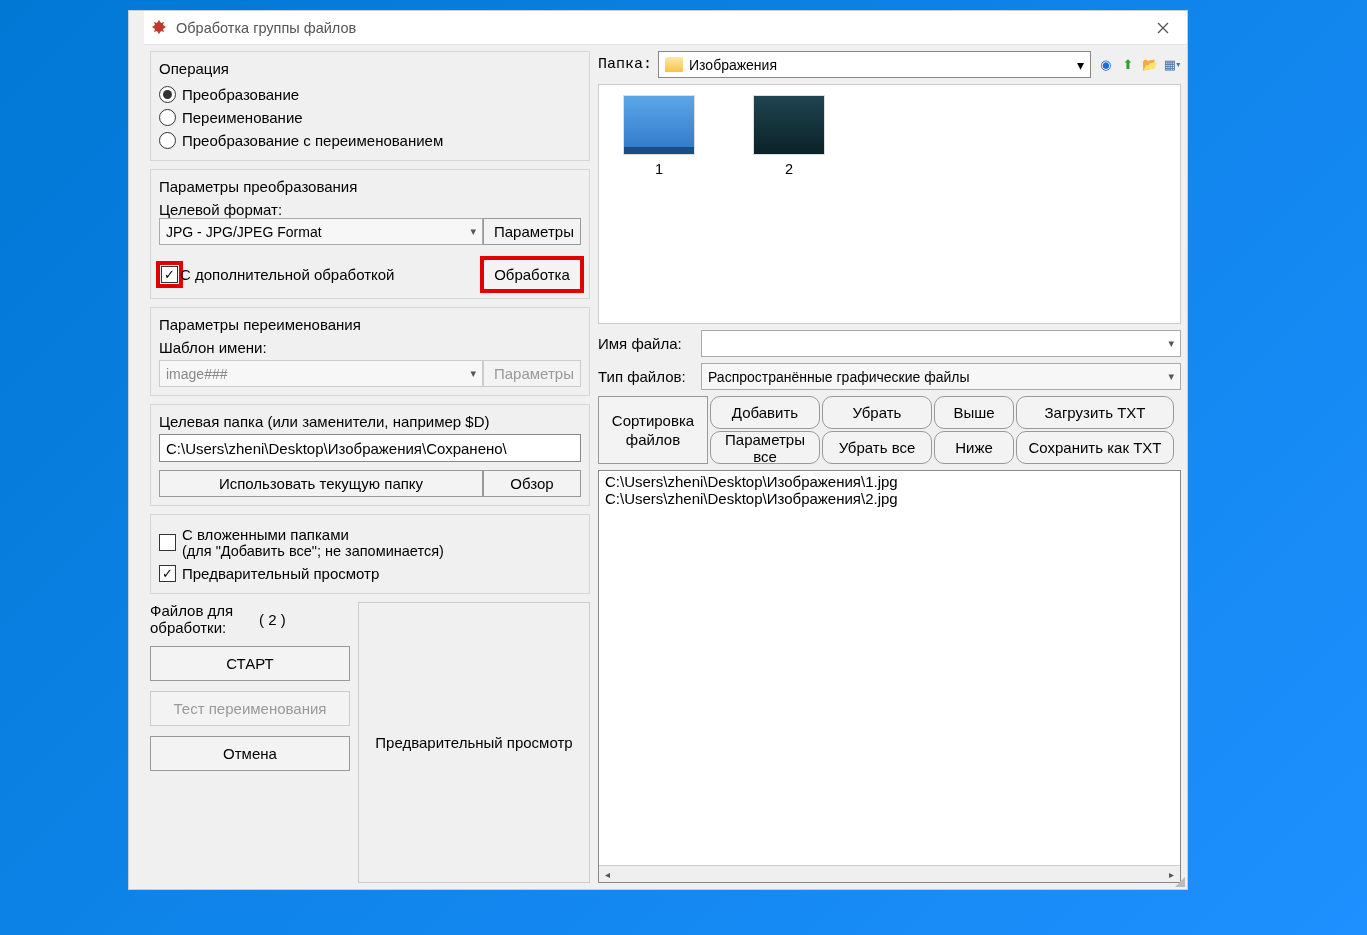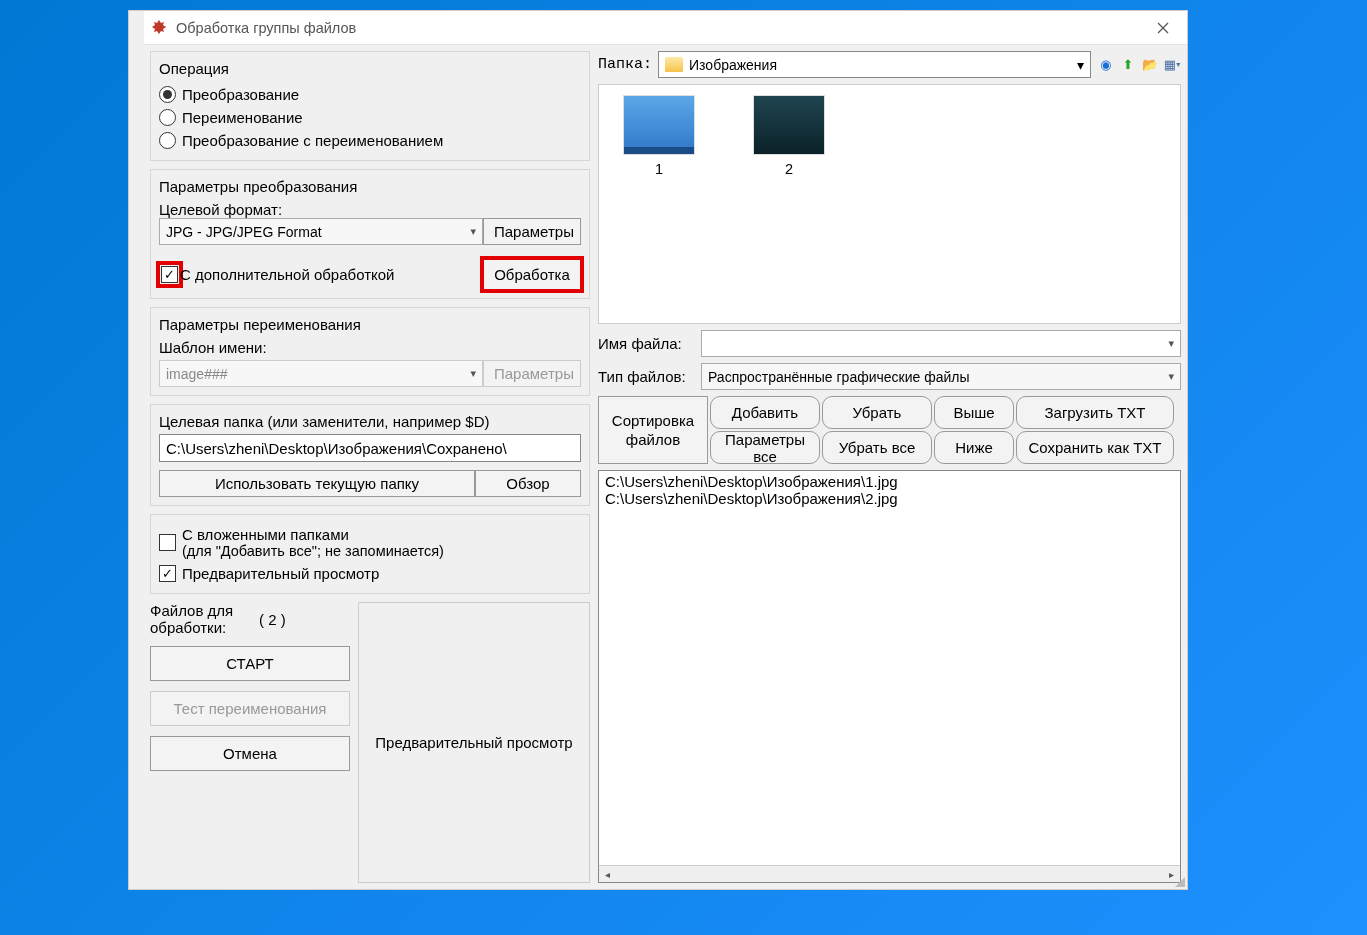--- a/index.html
+++ b/index.html
@@ -214,21 +214,21 @@
           </div>
           <div class="btn disabled" style="width:98px">Параметры</div>
         </div>
       </div>
 
       <div class="group">
         <div class="label-text" style="margin-bottom:4px">Целевая папка (или заменители, например $D)</div>
         <input class="text-input" value="C:\Users\zheni\Desktop\Изображения\Сохранено\" style="">
         <div class="row" style="margin-top:8px">
           <div class="btn" style="flex:1">Использовать текущую папку</div>
-          <div class="btn" style="width:106px">Обзор</div>
+          <div class="btn" style="width:98px">Обзор</div>
         </div>
       </div>
 
       <div class="group">
         <div class="check-row">
           <span class="checkbox"></span>
           <div>
             <div class="label-text">С вложенными папками</div>
             <div class="label-text" style="font-size:14.5px">(для "Добавить все"; не запоминается)</div>
           </div>

